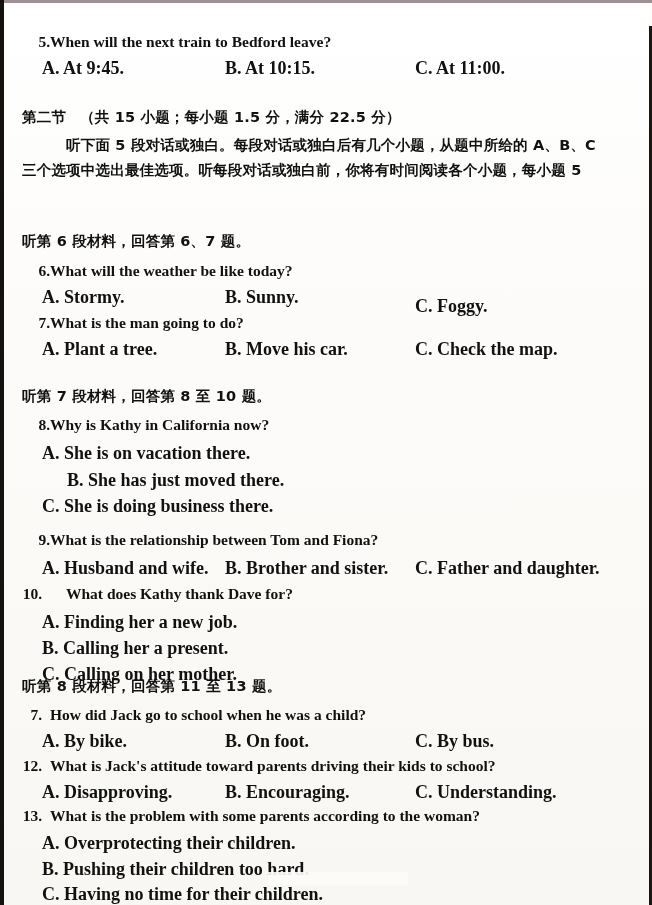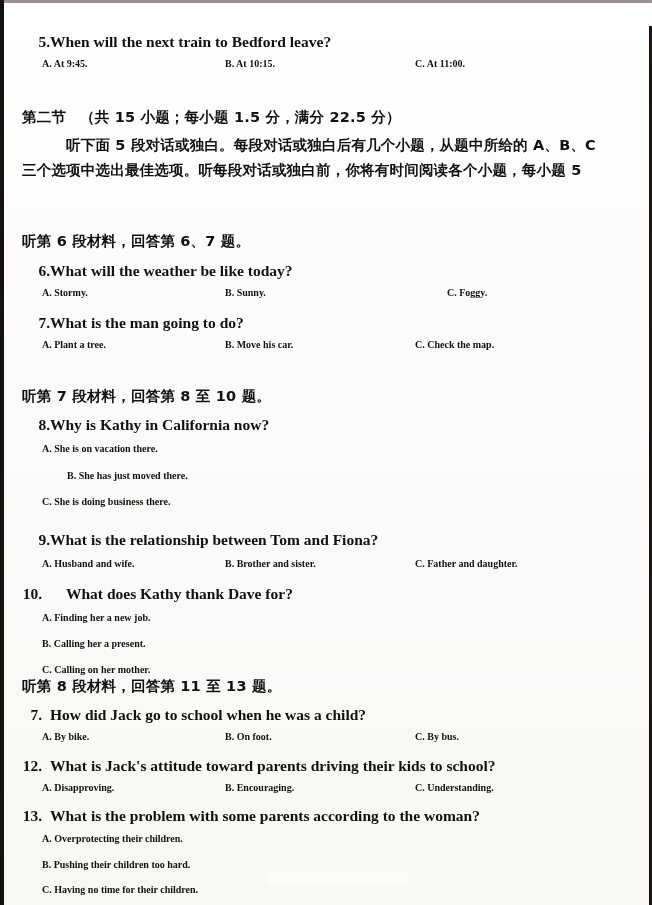--- a/index.html
+++ b/index.html
@@ -57,21 +57,21 @@
   }
   .stem {
     position: absolute;
     left: 50px;
     font-size: 15.5px;
     font-weight: 700;
     white-space: nowrap;
   }
   .opt {
     position: absolute;
-    font-size: 10px;
+    font-size: 18px;
     font-weight: 700;
     white-space: nowrap;
   }
   .col-a { left: 42px; }
   .col-b { left: 225px; }
   .col-c { left: 415px; }
 
   .cn {
     position: absolute;
     font-family: "DejaVu Sans", "Liberation Sans", sans-serif;
@@ -126,21 +126,21 @@
       <span class="indent"></span><span>听下面 5 段对话或独白。每段对话或独白后有几个小题，从题中所给的 A、B、C</span><br>
       <span>三个选项中选出最佳选项。听每段对话或独白前，你将有时间阅读各个小题，每小题 5</span><br>
     </div>
 
     <div class="cn" style="top:232px;left:22px;">听第 6 段材料，回答第 6、7 题。</div>
 
     <div class="num" style="top:262px;left:24px;">6.</div>
     <div class="stem" style="top:262px;">What will the weather be like today?</div>
     <div class="opt col-a" style="top:287px;">A. Stormy.</div>
     <div class="opt col-b" style="top:287px;">B. Sunny.</div>
-    <div class="opt col-c" style="top:287px;margin-left:32px;">C. Foggy.</div>
+    <div class="opt col-c" style="top:296px;">C. Foggy.</div>
 
     <div class="num" style="top:314px;left:24px;">7.</div>
     <div class="stem" style="top:314px;">What is the man going to do?</div>
     <div class="opt col-a" style="top:339px;">A. Plant a tree.</div>
     <div class="opt col-b" style="top:339px;">B. Move his car.</div>
     <div class="opt col-c" style="top:339px;">C. Check the map.</div>
 
     <div class="cn" style="top:387px;left:22px;">听第 7 段材料，回答第 8 至 10 题。</div>
 
     <div class="num" style="top:416px;left:24px;">8.</div>

